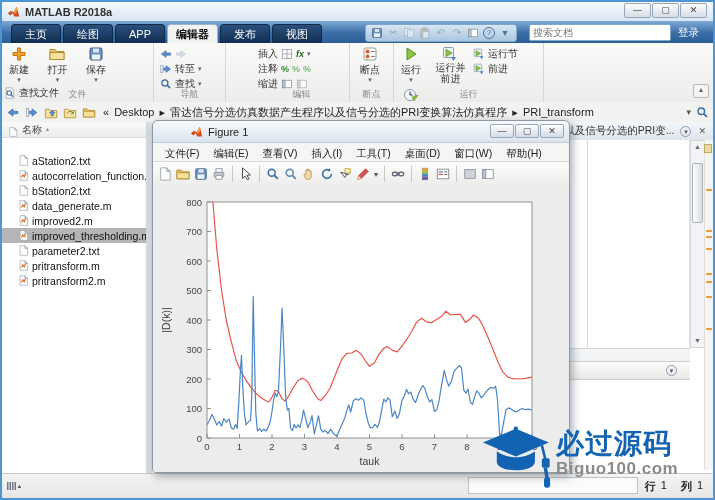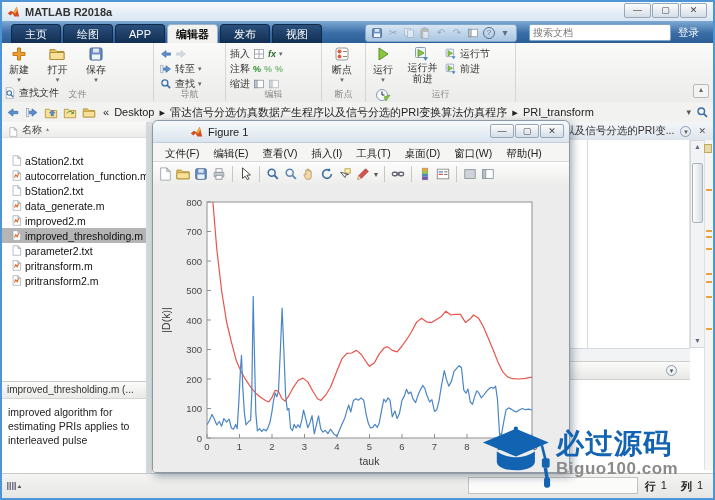--- a/index.html
+++ b/index.html
@@ -61,21 +61,21 @@
   .main{position:absolute;left:0;top:120px;width:711px;bottom:24px;background:#e4e4e2;}
 
   
   .folder-panel{position:absolute;left:0;top:0;width:147px;bottom:0;background:#fff;border-right:3px solid #d7dde3;box-sizing:border-box;}
   .panel-title{height:16px;line-height:16px;background:linear-gradient(#fcfcfb,#e8e8e6);border-bottom:1px solid #d0d0ce;
     font-size:10.5px;color:#333;padding-left:5px;}
   .colhdr{height:15px;line-height:15px;background:linear-gradient(#fafaf9,#ececea);border-bottom:1px solid #dcdcda;
     font-size:10px;color:#444;display:flex;align-items:flex-end;}
   .colhdr .hdr-page{width:10px;height:10px;margin:0 4px 0 6px;}
   .file-list{position:absolute;top:31px;left:0;right:0;height:228px;overflow:hidden;background:#fff;}
-  .file-row{height:15px;display:flex;align-items:center;padding-left:9px;white-space:nowrap;overflow:hidden;}
+  .file-row{height:15px;display:flex;align-items:center;padding-left:16px;white-space:nowrap;overflow:hidden;}
   .file-row .fic{width:11px;height:11px;margin-right:3px;flex:none;}
   .file-row .fname{font-size:10.5px;color:#111;}
   .file-row .fic.m,.file-row .fic.txt{display:none;}
   .file-row.m .fic.m{display:block;}
   .file-row.txt .fic.txt{display:block;}
   .file-row.selected{background:#b5b5b5;}
   .preview{position:absolute;left:0;right:0;top:259px;bottom:0;border-top:1px solid #c9c9c7;background:#fff;}
   .preview .phdr{height:16px;line-height:16px;background:linear-gradient(#fbfbfa,#eaeae8);border-bottom:1px solid #d5d5d3;
     font-size:10px;color:#333;padding-left:5px;white-space:nowrap;overflow:hidden;}
   .preview .pbody{padding:6px 6px;font-size:10.5px;color:#222;line-height:1.35;}
@@ -412,21 +412,21 @@
           <svg class="icon12">
                 <use href="#sym-mag" width="12" height="12"></use>
               </svg>
           <span>查找</span>
               <span class="caret">▾</span>
             </div>
       </div>
       <div class="glabel">导航</div>
     </div>
 
-    <div class="rgroup" style="width:96px;">
+    <div class="rgroup" style="width:96px;margin-left:28px;">
       <div class="smallcol" style="margin-left:4px;">
         <div class="smallbtn">
           <span>插入</span>
           <svg class="icon12">
                 <use href="#sym-grid" width="12" height="12"></use>
               </svg>
           <span style="font-size:9px;font-style:italic;color:#2a6e2a;font-weight:bold;">fx</span>
           <span class="caret">▾</span>
             </div>
         <div class="smallbtn">
@@ -644,24 +644,20 @@
           </div>
 
           <div class="file-row m">
 
             <svg class="fic m">
                 <use href="#sym-mfile" width="11" height="11"></use>
               </svg>
             <span class="fname">pritransform2.m</span>
           </div>
         </div>
-      <div class="preview">
-        <div class="phdr">improved_thresholding.m (...</div>
-        <div class="pbody">improved algorithm for estimating PRIs applies to interleaved pulse</div>
-      </div>
     </div>
   </div>
 
   <div class="figure-window">
     <div class="fig-titlebar">
       <svg class="fig-icon">
             <use href="#sym-matlab" width="13" height="13"></use>
           </svg>
       <span class="ftitle">Figure 1</span>
       <div class="figbtns">

